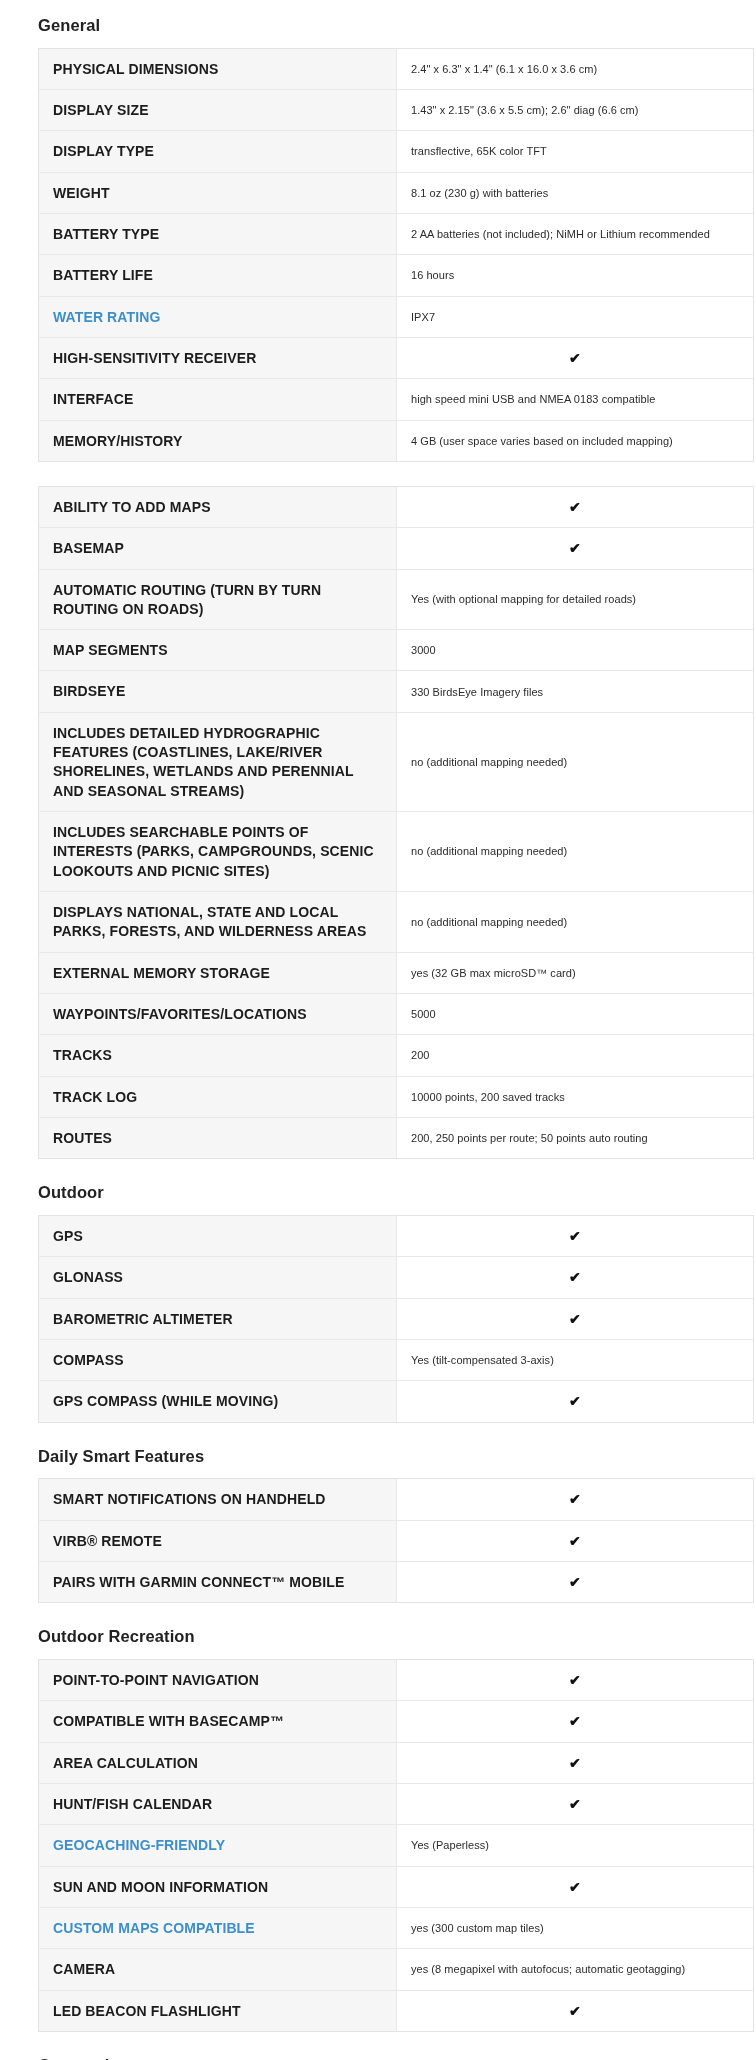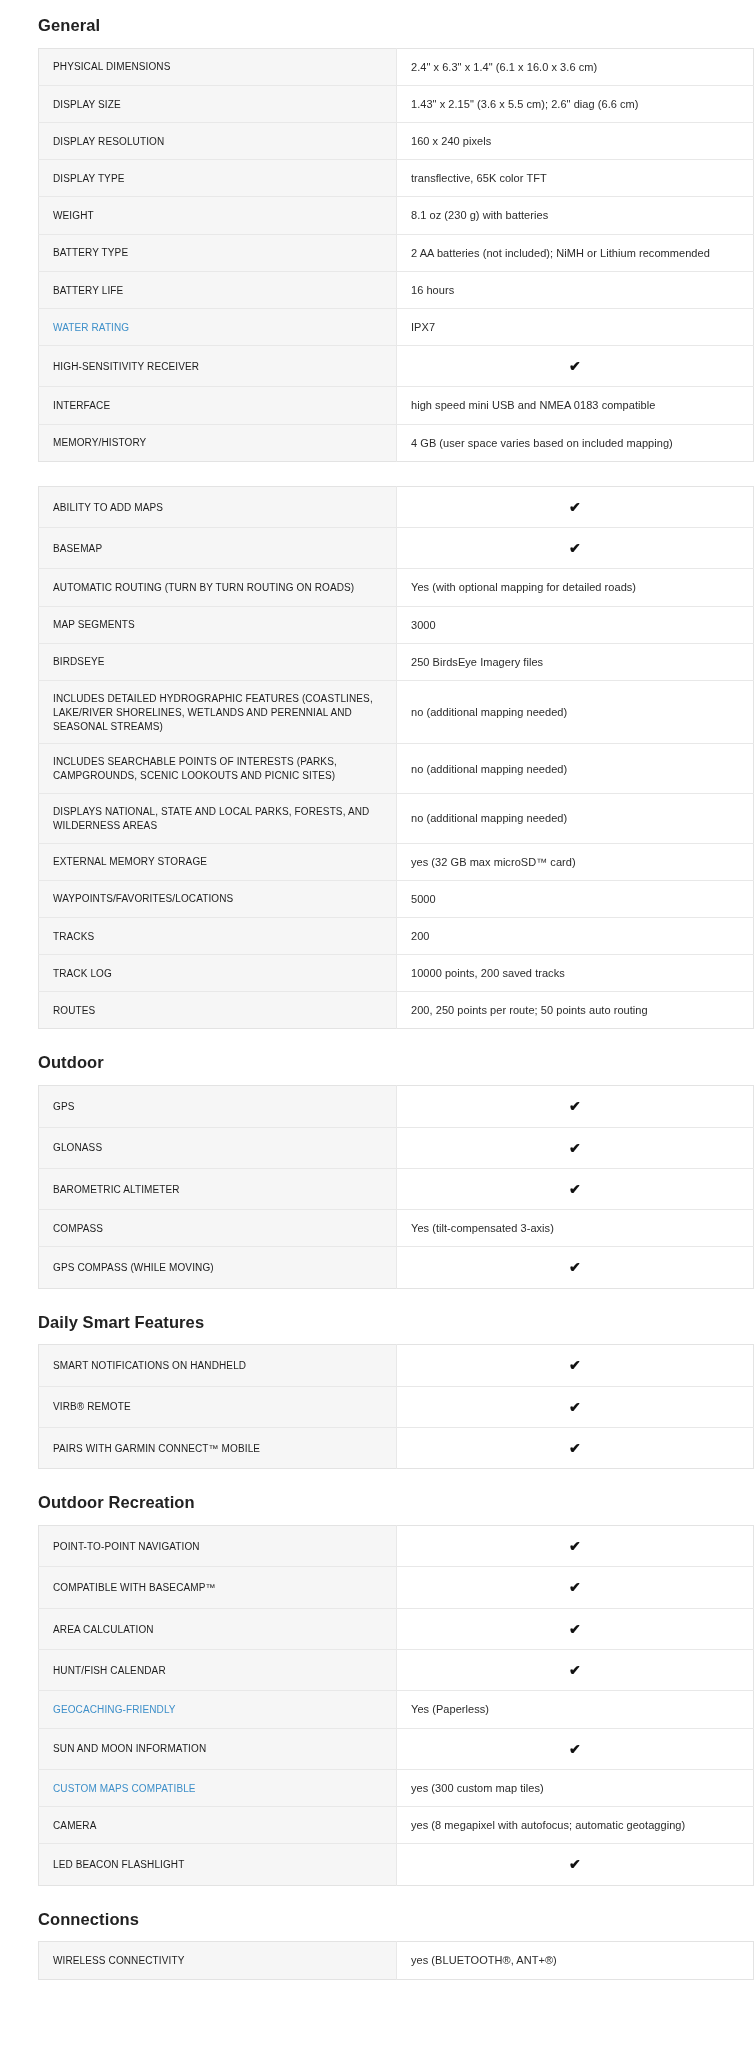--- a/index.html
+++ b/index.html
@@ -46,22 +46,22 @@
     margin-top: 32px;
   }
   .spec-table td {
     vertical-align: middle;
     padding: 11px 14px 10px 14px;
     line-height: 1.38;
   }
   td.label {
     width: 358px;
     background: #f6f6f6;
-    font-size: 10px;
-    font-weight: 400;
+    font-size: 14px;
+    font-weight: 700;
     color: #1c1c1c;
     letter-spacing: 0.12px;
     text-transform: uppercase;
     border-right: 1px solid #e8e8e8;
   }
   td.label.link {
     color: #3d8fc9;
   }
   td.value {
     background: #ffffff;
@@ -88,24 +88,20 @@
           <tbody>
             <tr>
               <td class="label">PHYSICAL DIMENSIONS</td>
               <td class="value">2.4" x 6.3" x 1.4" (6.1 x 16.0 x 3.6 cm)</td>
             </tr>
             <tr>
               <td class="label">DISPLAY SIZE</td>
               <td class="value">1.43" x 2.15" (3.6 x 5.5 cm); 2.6" diag (6.6 cm)</td>
             </tr>
             <tr>
-              <td class="label">DISPLAY RESOLUTION</td>
-              <td class="value">160 x 240 pixels</td>
-            </tr>
-            <tr>
               <td class="label">DISPLAY TYPE</td>
               <td class="value">transflective, 65K color TFT</td>
             </tr>
             <tr>
               <td class="label">WEIGHT</td>
               <td class="value">8.1 oz (230 g) with batteries</td>
             </tr>
             <tr>
               <td class="label">BATTERY TYPE</td>
               <td class="value">2 AA batteries (not included); NiMH or Lithium recommended</td>
@@ -147,21 +143,21 @@
             <tr>
               <td class="label">AUTOMATIC ROUTING (TURN BY TURN ROUTING ON ROADS)</td>
               <td class="value">Yes (with optional mapping for detailed roads)</td>
             </tr>
             <tr>
               <td class="label">MAP SEGMENTS</td>
               <td class="value">3000</td>
             </tr>
             <tr>
               <td class="label">BIRDSEYE</td>
-              <td class="value">250 BirdsEye Imagery files</td>
+              <td class="value">330 BirdsEye Imagery files</td>
             </tr>
             <tr>
               <td class="label">INCLUDES DETAILED HYDROGRAPHIC FEATURES (COASTLINES, LAKE/RIVER SHORELINES, WETLANDS AND PERENNIAL AND SEASONAL STREAMS)</td>
               <td class="value">no (additional mapping needed)</td>
             </tr>
             <tr>
               <td class="label">INCLUDES SEARCHABLE POINTS OF INTERESTS (PARKS, CAMPGROUNDS, SCENIC LOOKOUTS AND PICNIC SITES)</td>
               <td class="value">no (additional mapping needed)</td>
             </tr>
             <tr>

